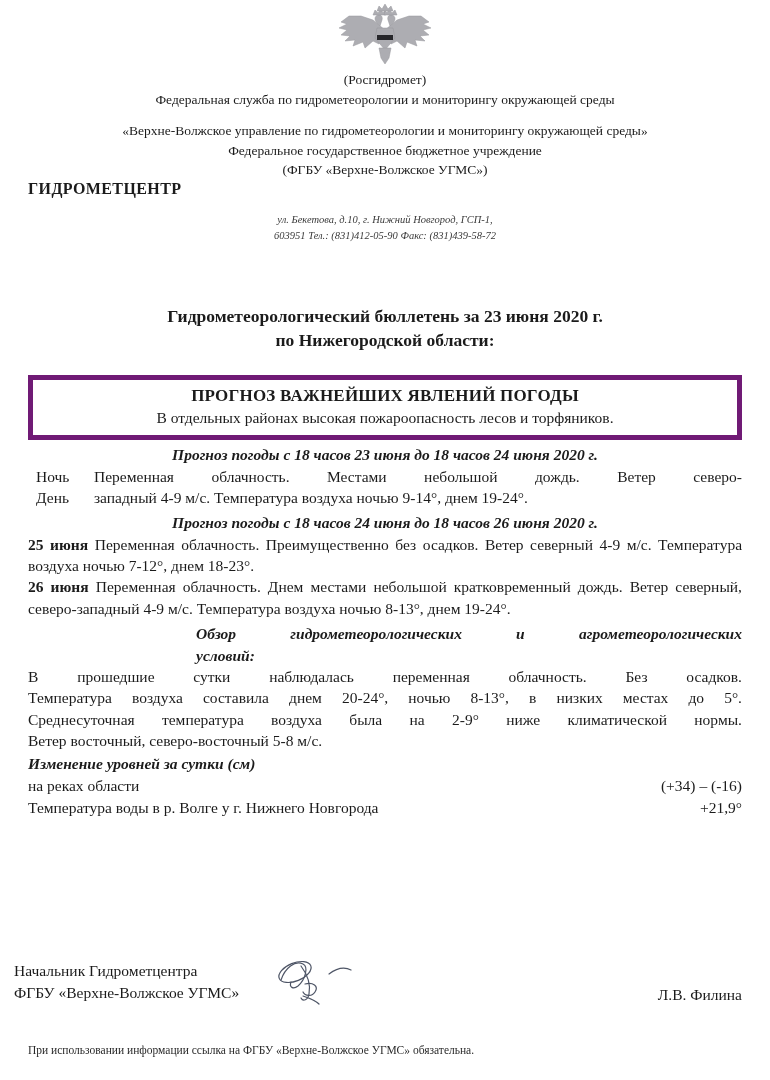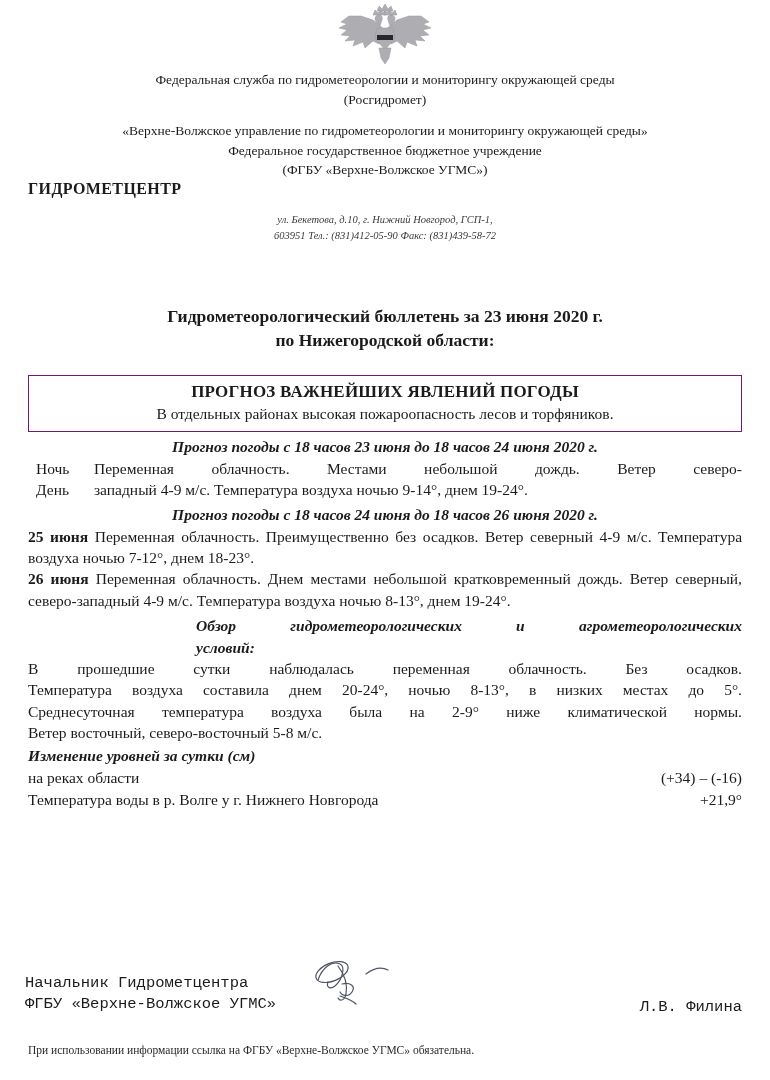--- a/index.html
+++ b/index.html
@@ -65,21 +65,21 @@
   .bulletin-title {
     text-align: center;
     font-weight: bold;
     font-size: 17.5px;
     line-height: 1.35;
     margin-top: 62px;
   }
 
   
   .warn-box {
-    border: 1px solid #701a75;
+    border: 5px solid #701a75;
     margin-top: 22px;
     padding: 5px 8px 7px 8px;
     text-align: center;
   }
   .warn-title {
     font-weight: bold;
     font-size: 17px;
     letter-spacing: .2px;
     line-height: 1.25;
   }
@@ -181,26 +181,25 @@
   .lvl-value {
     margin-left: auto;
     text-align: right;
     min-width: 210px;
   }
   .lvl-value.narrow { min-width: 210px; }
 
   
   .sig-block {
     position: absolute;
-    left: 25px;
+    left: 14px;
     right: 28px;
     top: 960px;
     display: flex;
-    align-items: flex-end;
-    font-family: Liberation Mono, monospace;
+    align-items: flex-start;
   }
   .sig-left {
     font-size: 15.5px;
     line-height: 1.4;
   }
   .sig-left span { display: block; }
   .sig-mid {
     flex: 1 1 auto;
     position: relative;
     height: 56px;
@@ -253,22 +252,22 @@
           <path d="M44 24 L60 24 L62 34 L52 46 L42 34 Z"></path>
 
           <path d="M46 44 L58 44 L56 54 L52 60 L48 54 Z"></path>
         </g>
         <rect x="44" y="31" width="16" height="5" fill="#15151a"></rect>
       </svg>
     </span>
   </div>
 
   <div class="hdr">
+    <span class="hdr-line">(Росгидромет)</span>
     <span class="hdr-line">Федеральная служба по гидрометеорологии и мониторингу окружающей среды</span>
-    <span class="hdr-line">(Росгидромет)</span>
   </div>
 
   <div class="gap-a"></div>
 
   <div class="hdr">
     <span class="hdr-line">«Верхне-Волжское управление по гидрометеорологии и мониторингу окружающей среды»</span>
     <span class="hdr-line">Федеральное государственное бюджетное учреждение</span>
     <span class="hdr-line">(ФГБУ «Верхне-Волжское УГМС»)</span>
   </div>
 

